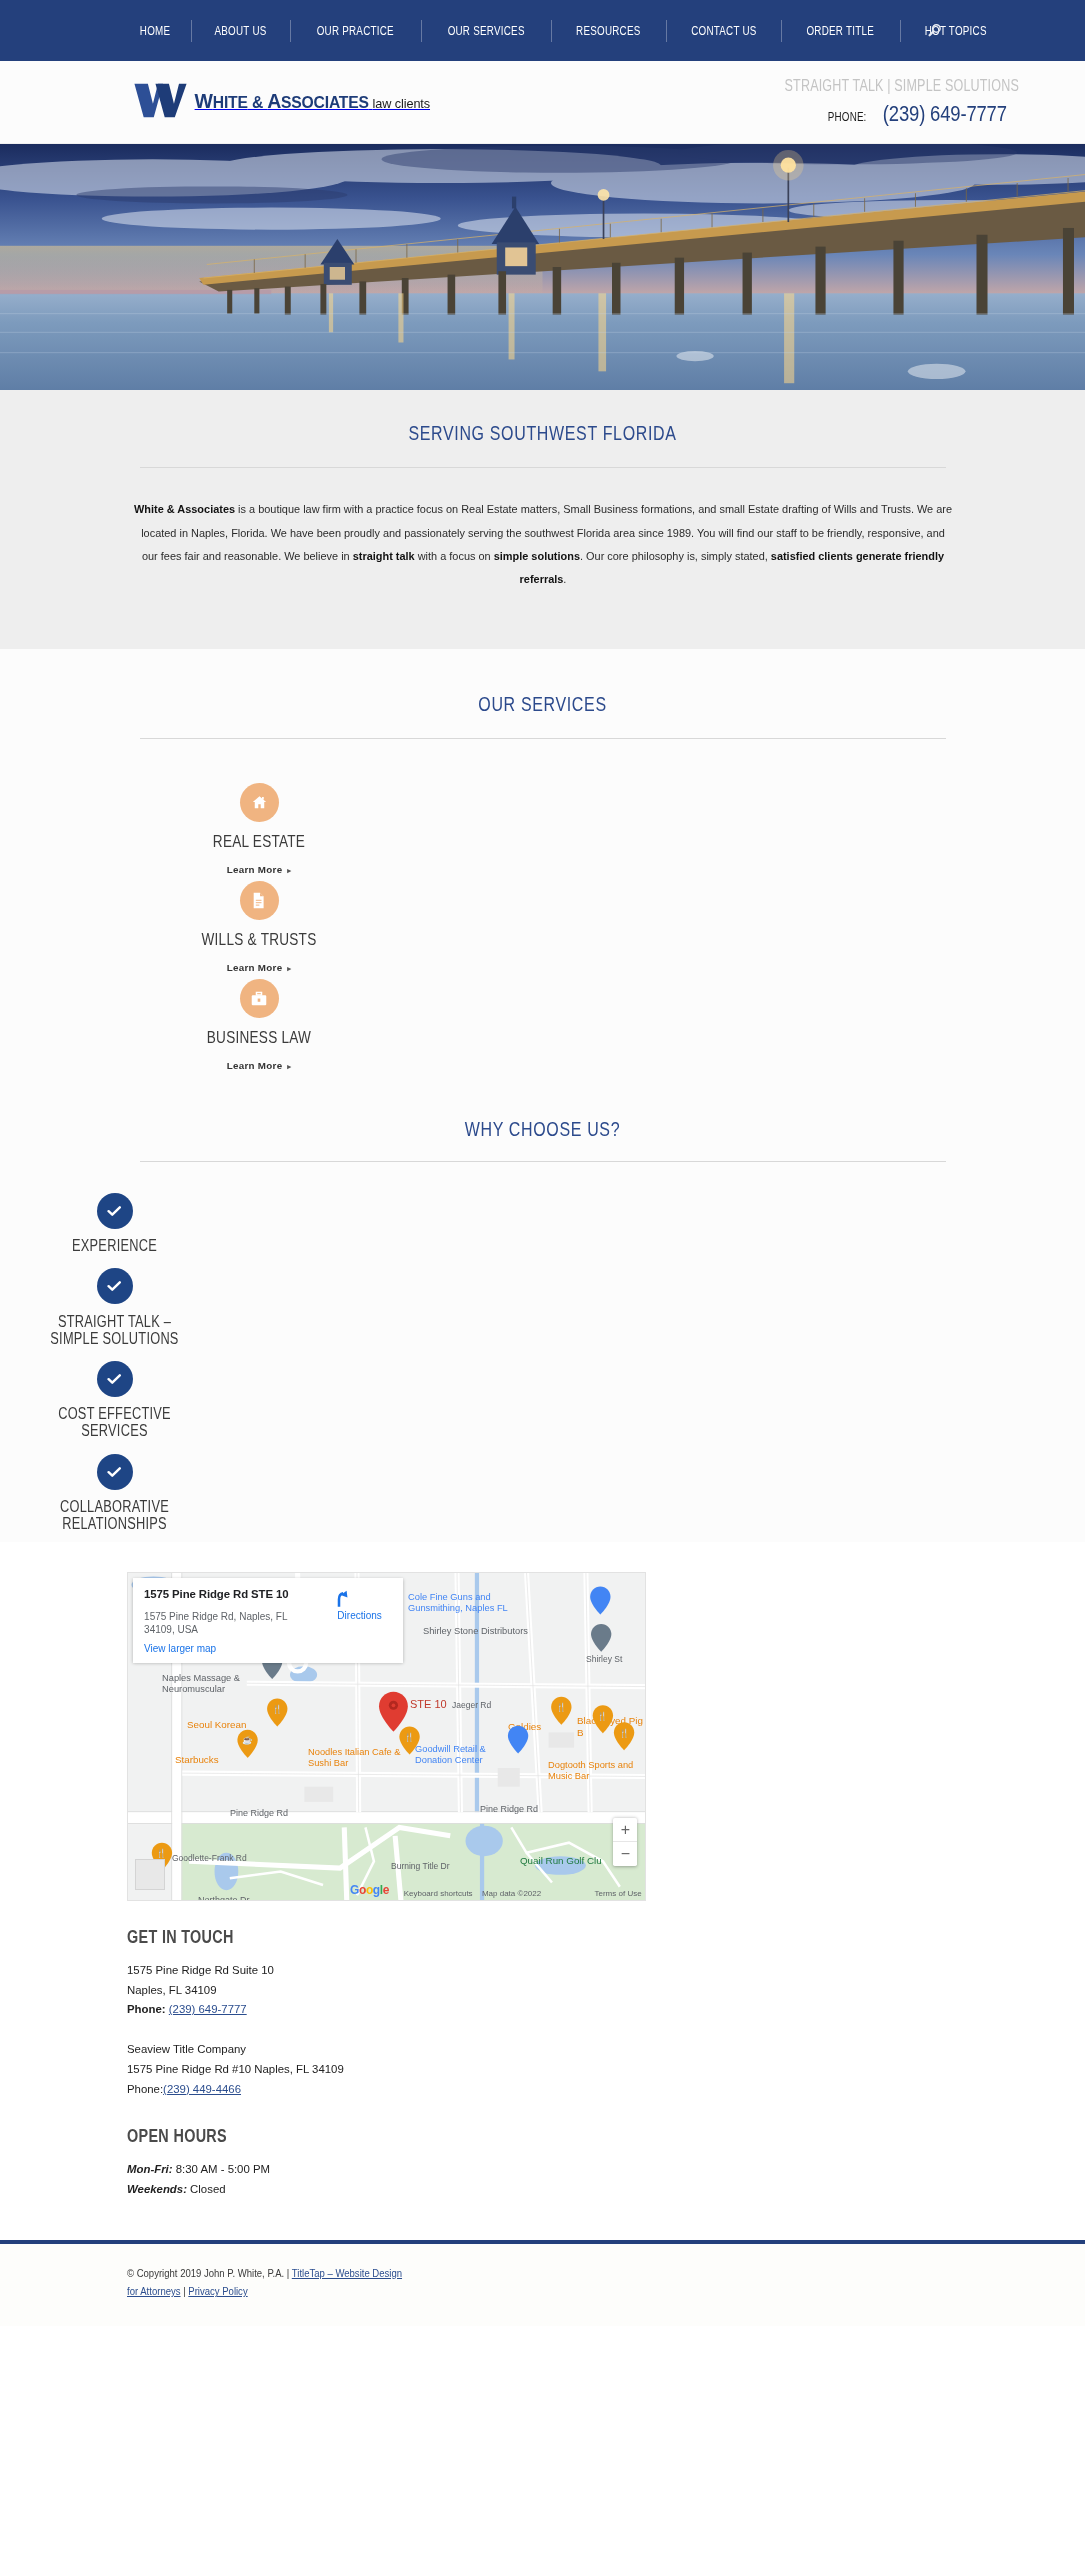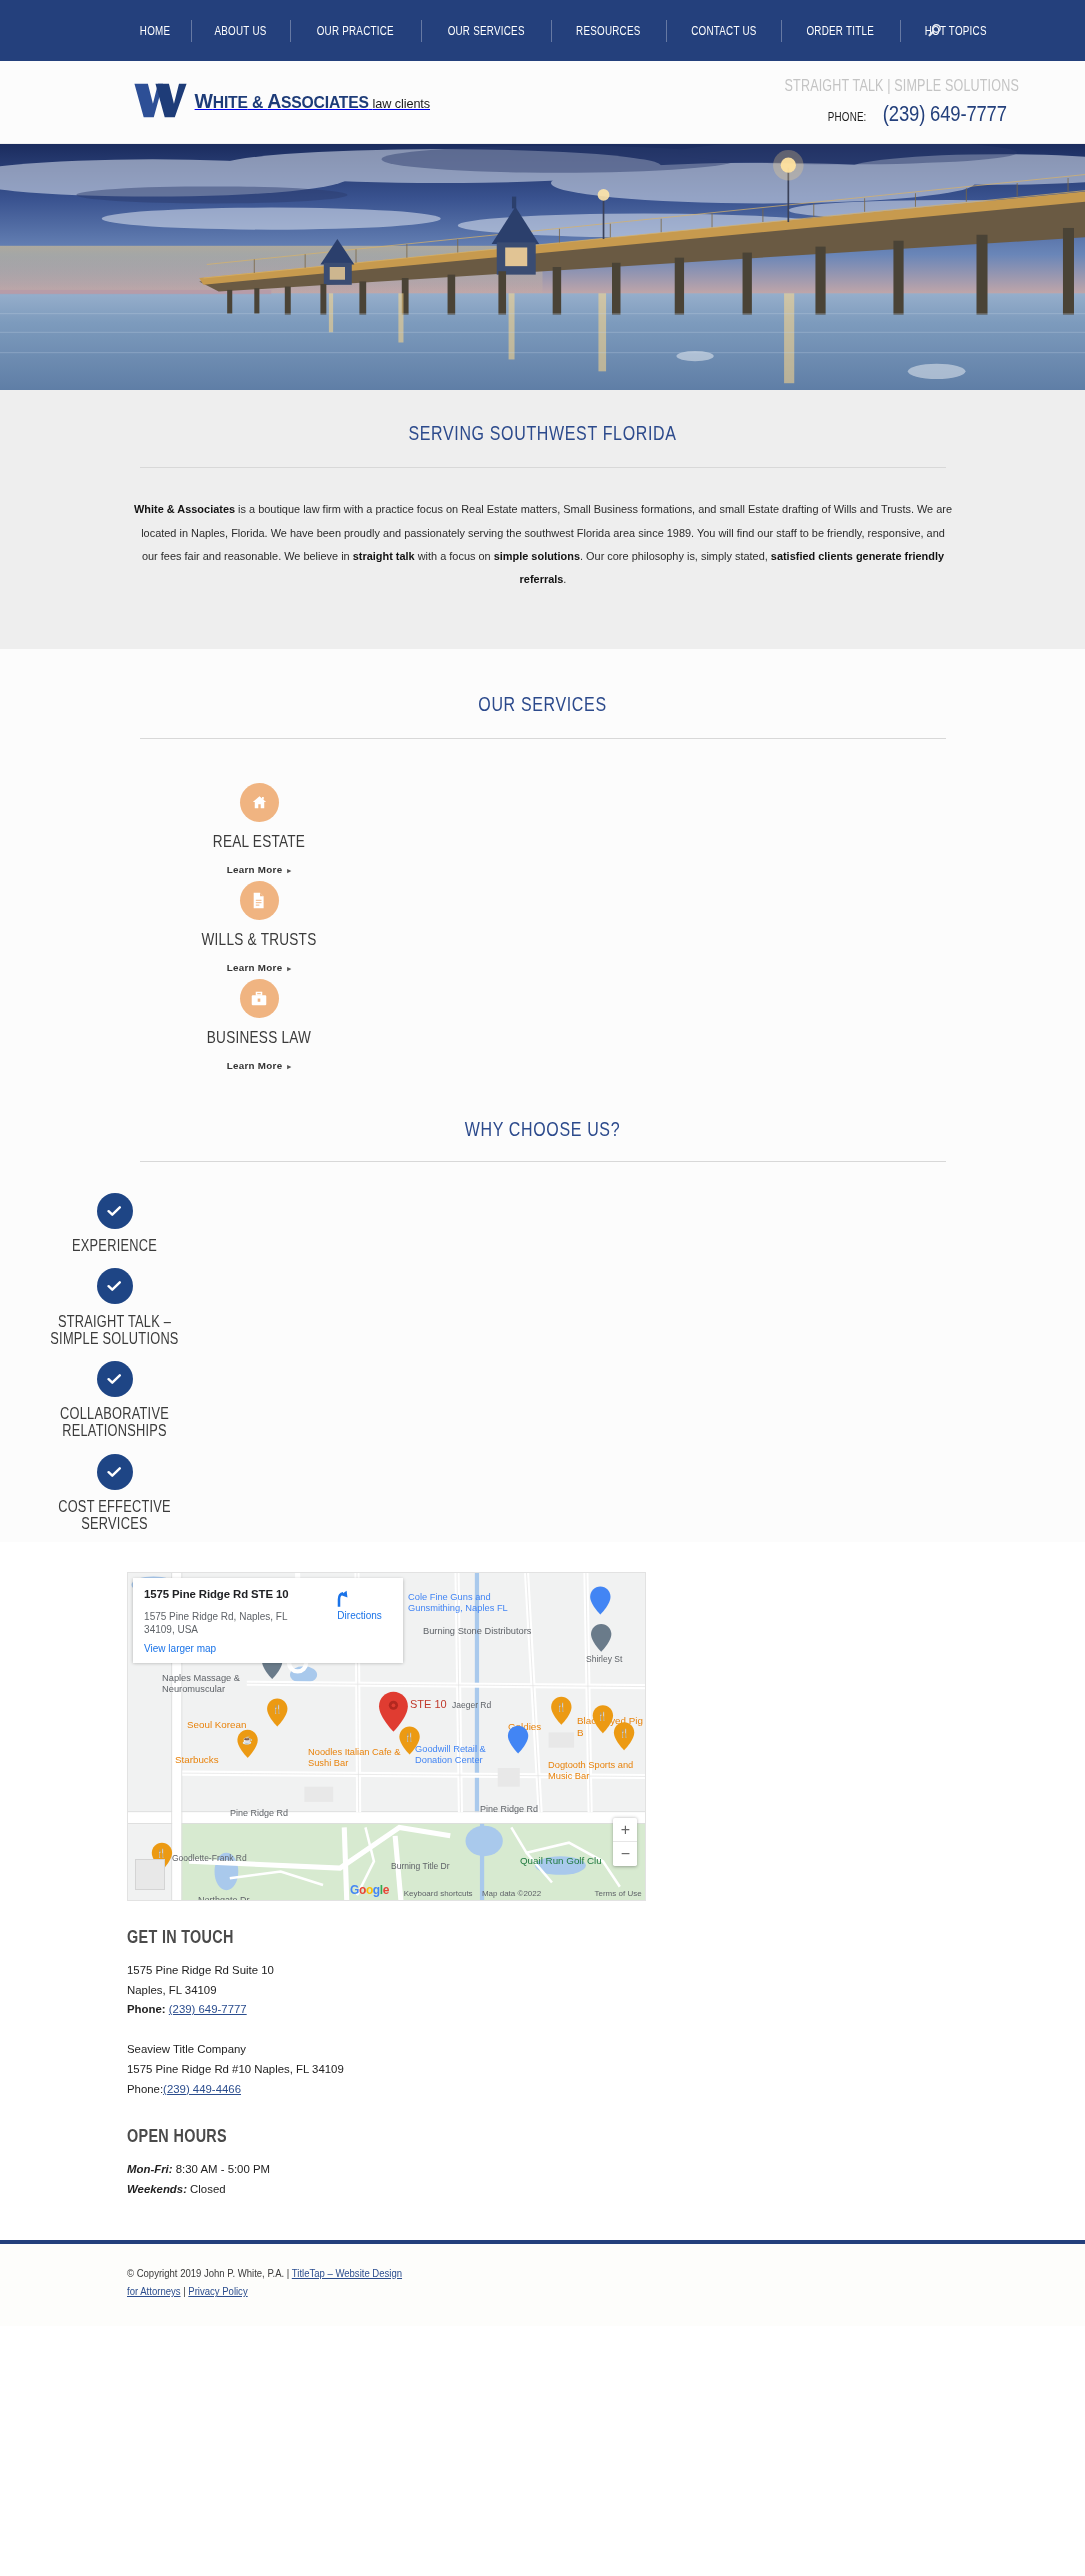--- a/index.html
+++ b/index.html
@@ -595,29 +595,29 @@
             </svg>
         </div>
         <div class="why-name">STRAIGHT TALK –<br>SIMPLE SOLUTIONS</div>
       </div>
       <div class="why-item">
         <div class="why-circle">
           <svg width="14.4" height="12" viewBox="0 0 18 14" aria-hidden="true">
               <path d="M2 7.2 6.6 11.6 16 2.4" fill="none" stroke="#fff" stroke-width="3" stroke-linecap="round" stroke-linejoin="round"></path>
             </svg>
         </div>
-        <div class="why-name">COLLABORATIVE<br>RELATIONSHIPS</div>
+        <div class="why-name">COST EFFECTIVE<br>SERVICES</div>
       </div>
       <div class="why-item">
         <div class="why-circle">
           <svg width="14.4" height="12" viewBox="0 0 18 14" aria-hidden="true">
               <path d="M2 7.2 6.6 11.6 16 2.4" fill="none" stroke="#fff" stroke-width="3" stroke-linecap="round" stroke-linejoin="round"></path>
             </svg>
         </div>
-        <div class="why-name">COST EFFECTIVE<br>SERVICES</div>
+        <div class="why-name">COLLABORATIVE<br>RELATIONSHIPS</div>
       </div>
     </div>
   </section>
 
   <section>
     <div class="map-wrap">
       <svg width="519" height="329" viewBox="0 0 612 388" aria-hidden="true">
         <rect width="612" height="388" fill="#f1f2f2"></rect>
 
         <path d="M60,292 L612,292 L612,388 L60,388 Z" fill="#d7ead0"></path>
@@ -672,21 +672,21 @@
 
         <g fill="#e8e8e8">
           <rect x="436" y="230" width="26" height="22"></rect>
           <rect x="496" y="188" width="30" height="18"></rect>
           <rect x="208" y="252" width="34" height="18"></rect>
         </g>
       </svg>
 
       <div id="map-labels" style="position:absolute;left:0;top:0;width:519px;height:329px;pointer-events:none;font-family:'Liberation Sans',sans-serif;">
           <div style="position: absolute; left: 280px; top: 18.7px; color: rgb(66, 133, 244); font-size: 9.3px; line-height: 1.18; max-width: 110px; white-space: pre-wrap;">Cole Fine Guns and Gunsmithing, Naples FL</div>
-          <div style="position: absolute; left: 295px; top: 53px; color: rgb(95, 99, 104); font-size: 9.3px; line-height: 1.18; max-width: 110px; white-space: pre-wrap;">Burning Stone Distributors</div>
+          <div style="position: absolute; left: 295px; top: 53px; color: rgb(95, 99, 104); font-size: 9.3px; line-height: 1.18; max-width: 110px; white-space: pre-wrap;">Shirley Stone Distributors</div>
           <div style="position: absolute; left: 34px; top: 100px; color: rgb(95, 99, 104); font-size: 9.3px; line-height: 1.18; max-width: 110px; white-space: pre-wrap;">Naples Massage &amp; Neuromuscular</div>
           <div style="position: absolute; left: 59px; top: 146px; color: rgb(232, 131, 12); font-size: 9.8px; line-height: 1.18; max-width: 110px; white-space: pre-wrap;">Seoul Korean</div>
           <div style="position: absolute; left: 380px; top: 148px; color: rgb(232, 131, 12); font-size: 9.8px; line-height: 1.18; max-width: 110px; white-space: pre-wrap;">Goldies</div>
           <div style="position: absolute; left: 449px; top: 142px; color: rgb(232, 131, 12); font-size: 9.8px; line-height: 1.18; max-width: 110px; white-space: pre-wrap;">Black Eyed Pig B</div>
           <div style="position: absolute; left: 47px; top: 181px; color: rgb(232, 131, 12); font-size: 9.8px; line-height: 1.18; max-width: 110px; white-space: pre-wrap;">Starbucks</div>
           <div style="position: absolute; left: 180px; top: 174px; color: rgb(232, 131, 12); font-size: 9.3px; line-height: 1.18; max-width: 110px; white-space: pre-wrap;">Noodles Italian Cafe &amp; Sushi Bar</div>
           <div style="position: absolute; left: 287px; top: 171px; color: rgb(66, 133, 244); font-size: 9.3px; line-height: 1.18; max-width: 110px; white-space: pre-wrap;">Goodwill Retail &amp; Donation Center</div>
           <div style="position: absolute; left: 420px; top: 187px; color: rgb(232, 131, 12); font-size: 9.3px; line-height: 1.18; max-width: 110px; white-space: pre-wrap;">Dogtooth Sports and Music Bar</div>
           <div style="position: absolute; left: 102px; top: 235px; color: rgb(95, 99, 104); font-size: 9px; line-height: 1.18; max-width: 110px; white-space: pre-wrap;">Pine Ridge Rd</div>
           <div style="position: absolute; left: 352px; top: 231px; color: rgb(95, 99, 104); font-size: 9px; line-height: 1.18; max-width: 110px; white-space: pre-wrap;">Pine Ridge Rd</div>

